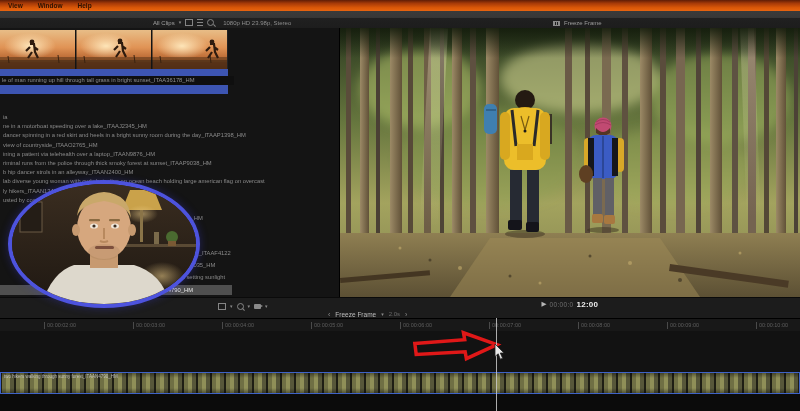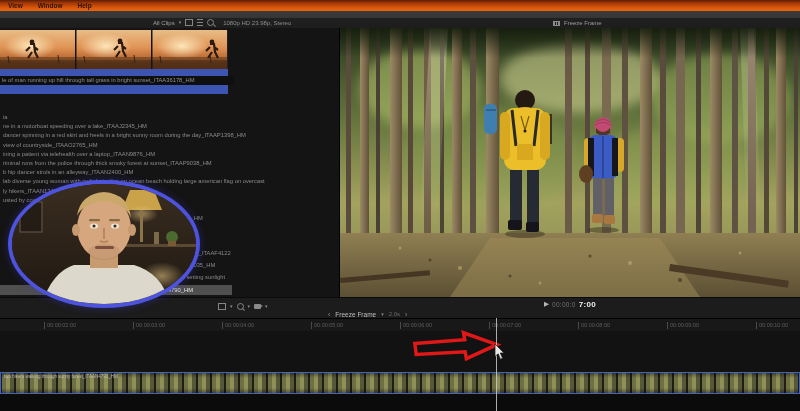--- a/index.html
+++ b/index.html
@@ -344,21 +344,21 @@
       <path d="M92,44 L92,55 M88,57 Q92,59 96,57" stroke="#b8895e" stroke-width="2" fill="none"></path>
       <rect x="83" y="62" width="19" height="3" rx="1.5" fill="#7a4a3a"></rect>
       <ellipse cx="92" cy="68" rx="16" ry="8" fill="#8a6a4a" opacity=".18"></ellipse>
     </svg>
   </div>
 
   <div class="cband">
     <div class="transport">
       <span class="play-btn">▶</span>
       <span class="tc-dim">00:00:0</span>
-      <span class="tc-bright">7:00</span>
+      <span class="tc-bright">12:00</span>
     </div>
     <div class="view-icons">
       <span class="i-sq"></span>
       <span class="caret">▾</span>
       <span class="i-mag"></span>
       <span class="caret">▾</span>
       <span class="i-cam"></span>
       <span class="caret">▾</span>
     </div>
     <div class="fbar">

